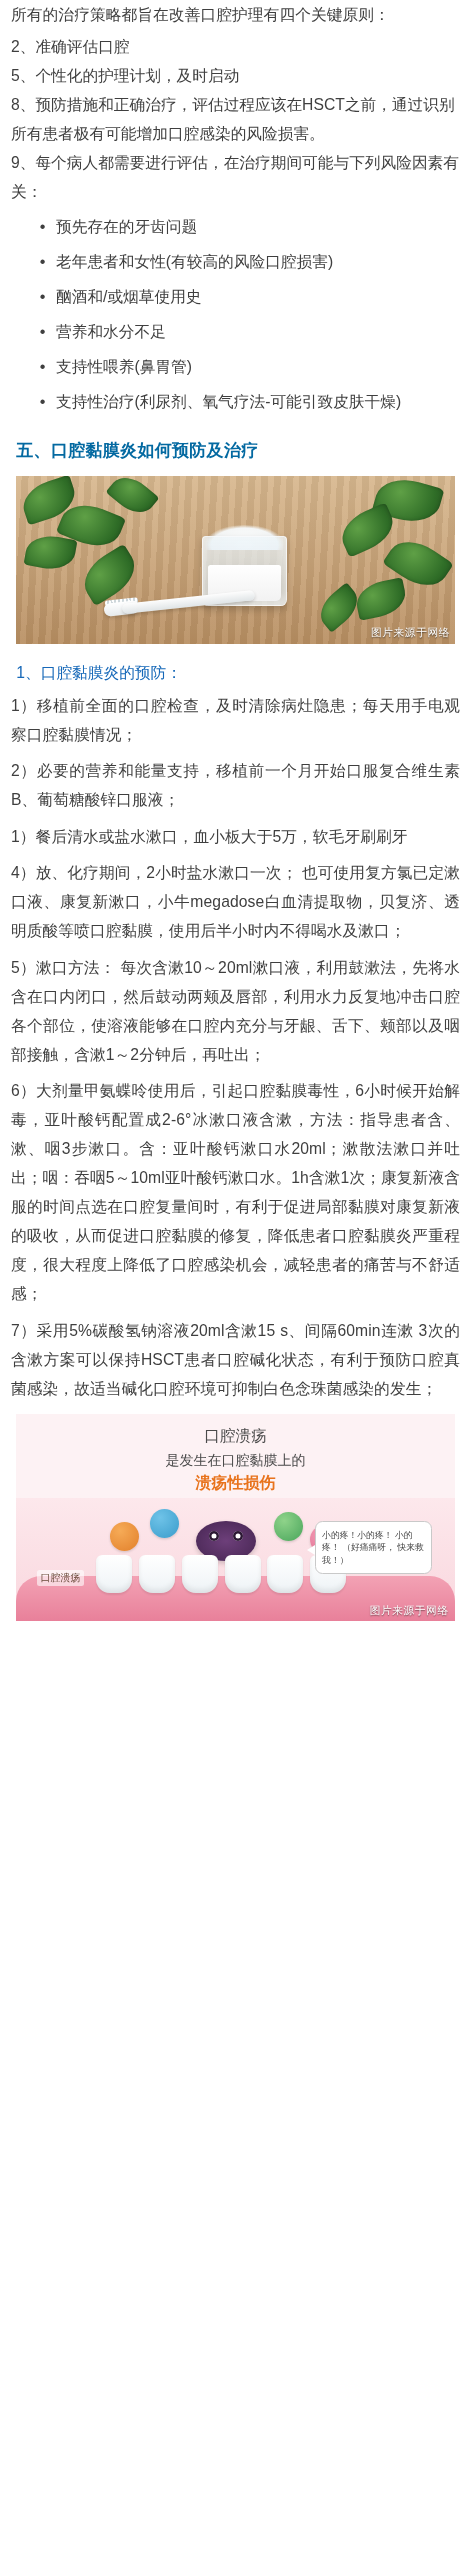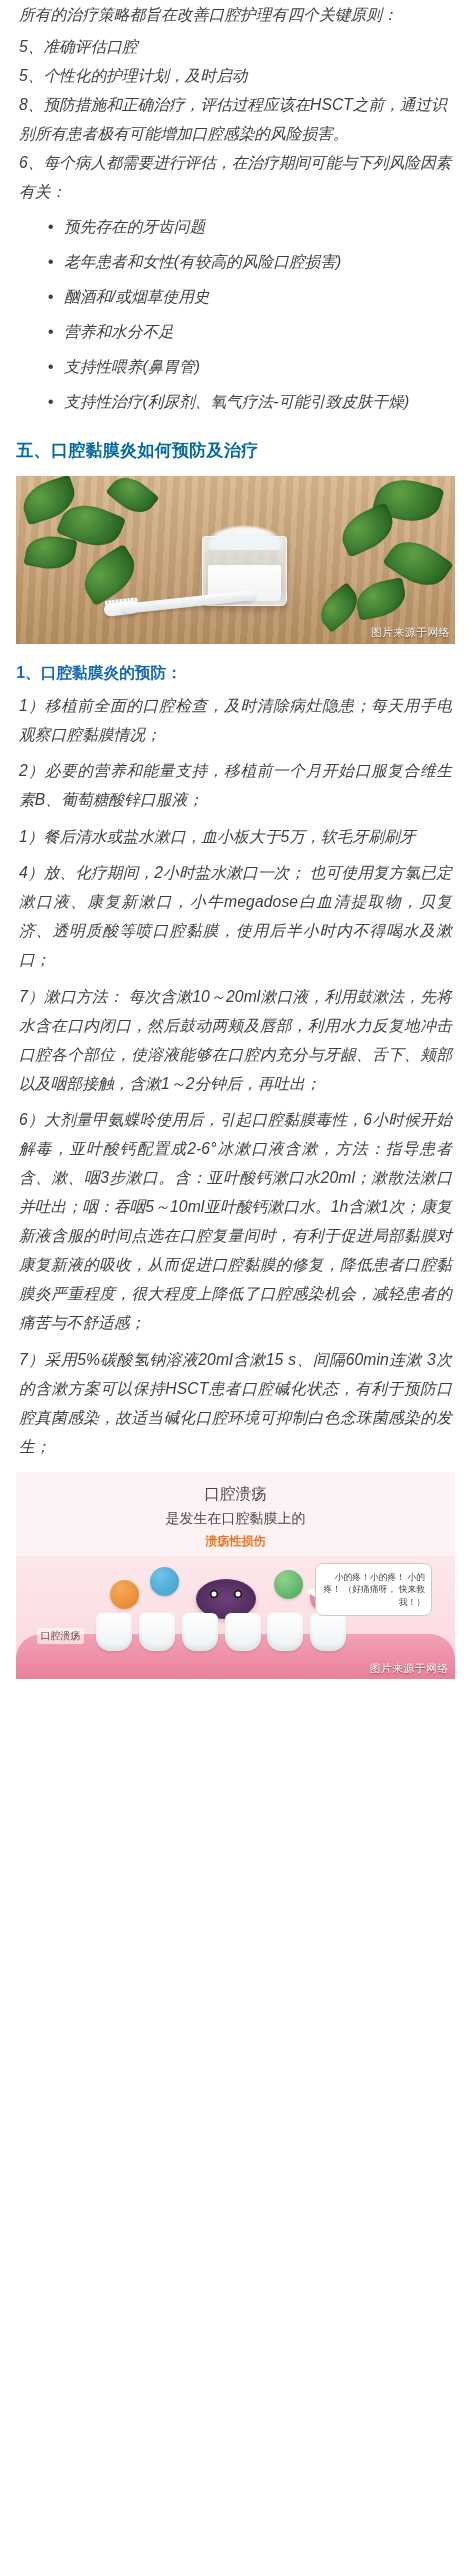--- a/index.html
+++ b/index.html
@@ -13,23 +13,22 @@
     color: #3f3f3f;
     -webkit-font-smoothing: antialiased;
   }
   .page {
     width: 471px;
     margin: 0 auto;
     padding: 0 0 0 0;
     box-sizing: border-box;
   }
   .block {
-    padding: 0 19px;
+    padding: 0 11px;
     box-sizing: border-box;
-    font-style: italic;
   }
   p.para {
     font-size: 15.7px;
     line-height: 29px;
     margin: 0 0 2.5px 0;
     text-align: justify;
     color: #3f3f3f;
     letter-spacing: 0.1px;
   }
   .numbered {
@@ -64,21 +63,21 @@
     line-height: 28px;
     font-weight: bold;
     color: #0369a1;
     margin: 21.4px 0 11.3px 0;
     padding: 0 16.3px;
     letter-spacing: 0.3px;
   }
   .sub-title {
     font-size: 15.7px;
     line-height: 29px;
-    font-weight: bold;
+    font-weight: normal;
     color: #1668b8;
     margin: 14px 0 3.8px 0;
     padding: 0 16.3px;
   }
   .photo-wrap {
     position: relative;
     width: 439px;
     margin: 0 auto 6.3px auto;
     overflow: hidden;
   }
@@ -201,21 +200,21 @@
     font-size: 15.7px;
     line-height: 25px;
     color: #4a4a4a;
   }
   .illus-text .line2 {
     font-size: 14px;
     line-height: 24px;
     color: #4a4a4a;
   }
   .illus-text .line3 {
-    font-size: 12px;
+    font-size: 16px;
     line-height: 22.6px;
     color: #e8731c;
     font-weight: bold;
   }
   .scene {
     position: relative;
     height: 123px;
     background: linear-gradient(180deg, #fde8ec 0%, #f9d7de 100%);
     margin-top: 3.8px;
   }
@@ -274,30 +273,30 @@
     background: radial-gradient(circle at 35% 30%, #f6ab57, #e2802b);
     box-shadow: 0 1.3px 2.5px rgba(0,0,0,0.15);
   }
   .scene .germ.g1 { left: 94px; bottom: 70px; }
   .scene .germ.g2 { left: 134px; bottom: 83px; background: radial-gradient(circle at 35% 30%, #6fc3e8, #3a9ccb); }
   .scene .germ.g3 { left: 258px; bottom: 80px; background: radial-gradient(circle at 35% 30%, #8fd38a, #49a55b); }
   .scene .germ.g4 { left: 294px; bottom: 67px; background: radial-gradient(circle at 35% 30%, #f39ab4, #dd6d8f); }
   .scene .bubble {
     position: absolute;
     right: 22.6px;
-    top: 7px;
+    top: 23px;
     width: 103px;
     padding: 6.3px 6.3px;
     background: #ffffff;
     border: 1.3px solid #c9c9c9;
     border-radius: 7.5px;
     font-size: 8.8px;
     line-height: 12.6px;
     color: #444;
-    text-align: right;
+    text-align: left;
   }
   .scene .bubble::after {
     content: "";
     position: absolute;
     left: -8.8px;
     top: 22.6px;
     border-width: 5px 8.8px 5px 0;
     border-style: solid;
     border-color: transparent #ffffff transparent transparent;
   }
@@ -322,24 +321,24 @@
   }
   .spacer-8 { height: 5px; }
 </style>
 </head>
 <body>
 
 <div class="page">
 
   <div class="block">
     <p class="para">所有的治疗策略都旨在改善口腔护理有四个关键原则：</p>
-    <p class="numbered">5、准确评估口腔</p>
+    <p class="numbered">2、准确评估口腔</p>
     <p class="numbered">5、个性化的护理计划，及时启动</p>
     <p class="numbered">8、预防措施和正确治疗，评估过程应该在HSCT之前，通过识别所有患者极有可能增加口腔感染的风险损害。</p>
-    <p class="numbered">6、每个病人都需要进行评估，在治疗期间可能与下列风险因素有关：</p>
+    <p class="numbered">9、每个病人都需要进行评估，在治疗期间可能与下列风险因素有关：</p>
 
     <ul class="bullets">
       <li>预先存在的牙齿问题</li>
       <li>老年患者和女性(有较高的风险口腔损害)</li>
       <li>酗酒和/或烟草使用史</li>
       <li>营养和水分不足</li>
       <li>支持性喂养(鼻胃管)</li>
       <li>支持性治疗(利尿剂、氧气疗法-可能引致皮肤干燥)</li>
     </ul>
   </div>
@@ -372,21 +371,21 @@
 
   <div class="block">
     <p class="para">1）移植前全面的口腔检查，及时清除病灶隐患；每天用手电观察口腔黏膜情况；</p>
     <div class="spacer-8"></div>
     <p class="para">2）必要的营养和能量支持，移植前一个月开始口服复合维生素B、葡萄糖酸锌口服液；</p>
     <div class="spacer-8"></div>
     <p class="para">1）餐后清水或盐水漱口，血小板大于5万，软毛牙刷刷牙</p>
     <div class="spacer-8"></div>
     <p class="para">4）放、化疗期间，2小时盐水漱口一次； 也可使用复方氯已定漱口液、康复新漱口，小牛megadose白血清提取物，贝复济、透明质酸等喷口腔黏膜，使用后半小时内不得喝水及漱口；</p>
     <div class="spacer-8"></div>
-    <p class="para">7）漱口方法： 每次含漱10～20ml漱口液，利用鼓漱法，先将水含在口内闭口，然后鼓动两颊及唇部，利用水力反复地冲击口腔各个部位，使溶液能够在口腔内充分与牙龈、舌下、颊部以及咽部接触，含漱1～2分钟后，再吐出；</p>
+    <p class="para">5）漱口方法： 每次含漱10～20ml漱口液，利用鼓漱法，先将水含在口内闭口，然后鼓动两颊及唇部，利用水力反复地冲击口腔各个部位，使溶液能够在口腔内充分与牙龈、舌下、颊部以及咽部接触，含漱1～2分钟后，再吐出；</p>
     <div class="spacer-8"></div>
     <p class="para">6）大剂量甲氨蝶呤使用后，引起口腔黏膜毒性，6小时候开始解毒，亚叶酸钙配置成2-6°冰漱口液含漱，方法：指导患者含、漱、咽3步漱口。含：亚叶酸钙漱口水20ml；漱散法漱口并吐出；咽：吞咽5～10ml亚叶酸钙漱口水。1h含漱1次；康复新液含服的时间点选在口腔复量间时，有利于促进局部黏膜对康复新液的吸收，从而促进口腔黏膜的修复，降低患者口腔黏膜炎严重程度，很大程度上降低了口腔感染机会，减轻患者的痛苦与不舒适感；</p>
     <div class="spacer-8"></div>
     <p class="para">7）采用5%碳酸氢钠溶液20ml含漱15 s、间隔60min连漱 3次的含漱方案可以保持HSCT患者口腔碱化状态，有利于预防口腔真菌感染，故适当碱化口腔环境可抑制白色念珠菌感染的发生；</p>
   </div>
 
   <div class="illus-wrap">
     <div class="illus-text">
       <div class="line1">口腔溃疡</div>
       <div class="line2">是发生在口腔黏膜上的</div>

